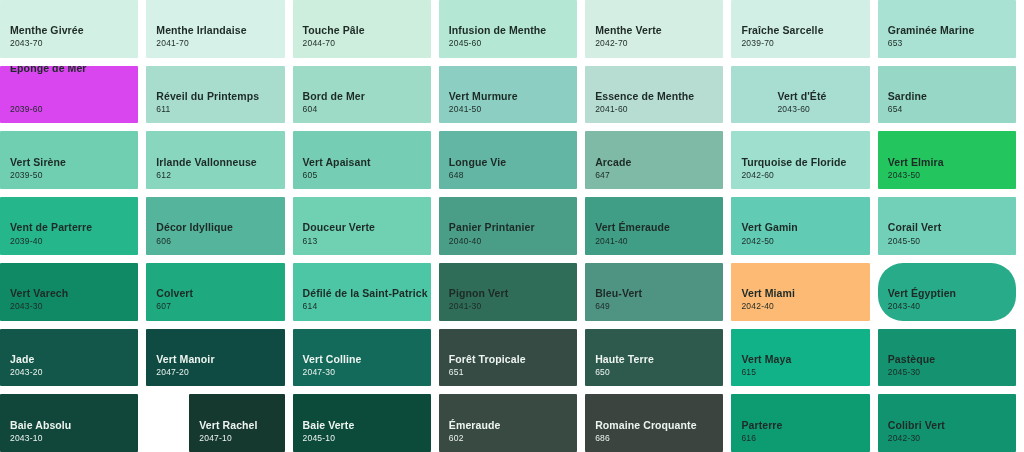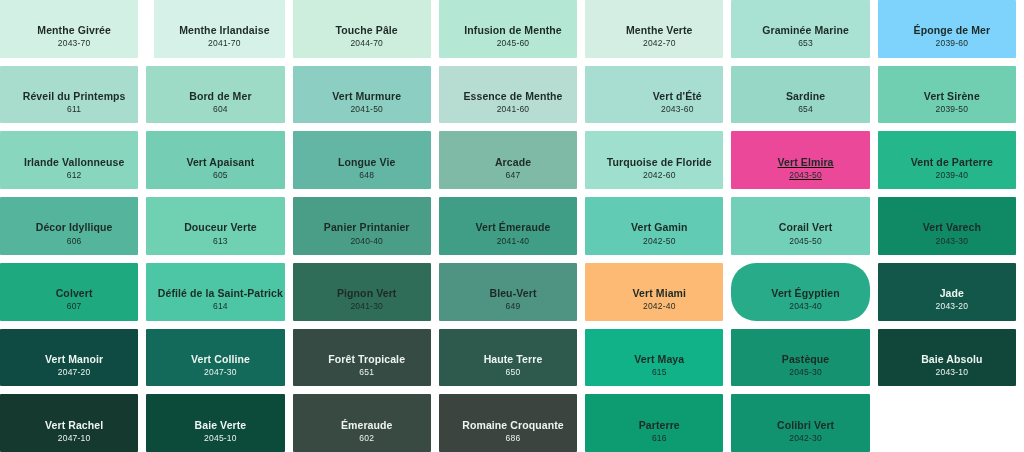--- a/index.html
+++ b/index.html
@@ -26,21 +26,20 @@
   }
 
   .swatch {
     position: relative;
     display: flex;
     flex-direction: column;
     justify-content: flex-end;
     padding: 0 0 9px 10px;
     overflow: hidden;
     border-radius: 1px;
-    text-align: center;
   }
 
   .swatch-name {
     font-size: 10.5px;
     font-weight: bold;
     letter-spacing: 0.1px;
     line-height: 1.15;
     margin-bottom: 3px;
     white-space: nowrap;
   }
@@ -60,41 +59,45 @@
   .swatch.ink-light .swatch-code { color: #eef5f1; }
 </style>
 </head>
 <body>
 
 <main id="palette-grid" style="background: rgb(255, 255, 255);">
     <div class="swatch ink-dark" style="background: rgb(211, 240, 228);">
       <div class="swatch-name">Menthe Givrée</div>
       <div class="swatch-code">2043-70</div>
     </div>
-    <div class="swatch ink-dark" style="background: rgb(214, 241, 231); margin-left: 8px;">
+    <div class="swatch ink-dark" style="background: rgb(214, 241, 231);">
       <div class="swatch-name">Menthe Irlandaise</div>
       <div class="swatch-code">2041-70</div>
     </div>
     <div class="swatch ink-dark" style="background: rgb(205, 238, 221);">
       <div class="swatch-name">Touche Pâle</div>
       <div class="swatch-code">2044-70</div>
     </div>
     <div class="swatch ink-dark" style="background: rgb(180, 231, 212);">
       <div class="swatch-name">Infusion de Menthe</div>
       <div class="swatch-code">2045-60</div>
     </div>
     <div class="swatch ink-dark" style="background: rgb(213, 238, 228);">
       <div class="swatch-name">Menthe Verte</div>
       <div class="swatch-code">2042-70</div>
     </div>
+    <div class="swatch ink-dark" style="background: rgb(210, 239, 230);">
+      <div class="swatch-name">Fraîche Sarcelle</div>
+      <div class="swatch-code">2039-70</div>
+    </div>
     <div class="swatch ink-dark" style="background: rgb(169, 226, 210);">
       <div class="swatch-name">Graminée Marine</div>
       <div class="swatch-code">653</div>
     </div>
-    <div class="swatch ink-dark" style="background: #7dd3fc;">
+    <div class="swatch ink-dark" style="background: #d946ef; gap: 28px;">
       <div class="swatch-name">Éponge de Mer</div>
       <div class="swatch-code">2039-60</div>
     </div>
     <div class="swatch ink-dark" style="background: rgb(168, 221, 205);">
       <div class="swatch-name">Réveil du Printemps</div>
       <div class="swatch-code">611</div>
     </div>
     <div class="swatch ink-dark" style="background: rgb(157, 219, 199);">
       <div class="swatch-name">Bord de Mer</div>
       <div class="swatch-code">604</div>
@@ -132,21 +135,21 @@
       <div class="swatch-code">648</div>
     </div>
     <div class="swatch ink-dark" style="background: rgb(126, 186, 166);">
       <div class="swatch-name">Arcade</div>
       <div class="swatch-code">647</div>
     </div>
     <div class="swatch ink-dark" style="background: rgb(159, 223, 205);">
       <div class="swatch-name">Turquoise de Floride</div>
       <div class="swatch-code">2042-60</div>
     </div>
-    <div class="swatch ink-dark" style="background: #ec4899; text-decoration: underline;">
+    <div class="swatch ink-dark" style="background: #22c55e;">
       <div class="swatch-name">Vert Elmira</div>
       <div class="swatch-code">2043-50</div>
     </div>
     <div class="swatch ink-dark" style="background: rgb(37, 182, 139);">
       <div class="swatch-name">Vent de Parterre</div>
       <div class="swatch-code">2039-40</div>
     </div>
     <div class="swatch ink-dark" style="background: rgb(85, 180, 156);">
       <div class="swatch-name">Décor Idyllique</div>
       <div class="swatch-code">606</div>
@@ -224,21 +227,21 @@
       <div class="swatch-code">615</div>
     </div>
     <div class="swatch ink-dark" style="background: rgb(21, 146, 112);">
       <div class="swatch-name">Pastèque</div>
       <div class="swatch-code">2045-30</div>
     </div>
     <div class="swatch ink-light" style="background: rgb(17, 71, 58);">
       <div class="swatch-name">Baie Absolu</div>
       <div class="swatch-code">2043-10</div>
     </div>
-    <div class="swatch ink-light" style="background: rgb(21, 56, 47);">
+    <div class="swatch ink-light" style="background: rgb(21, 56, 47); margin-left: 43px;">
       <div class="swatch-name">Vert Rachel</div>
       <div class="swatch-code">2047-10</div>
     </div>
     <div class="swatch ink-light" style="background: rgb(12, 74, 58);">
       <div class="swatch-name">Baie Verte</div>
       <div class="swatch-code">2045-10</div>
     </div>
     <div class="swatch ink-light" style="background: rgb(57, 74, 66);">
       <div class="swatch-name">Émeraude</div>
       <div class="swatch-code">602</div>

